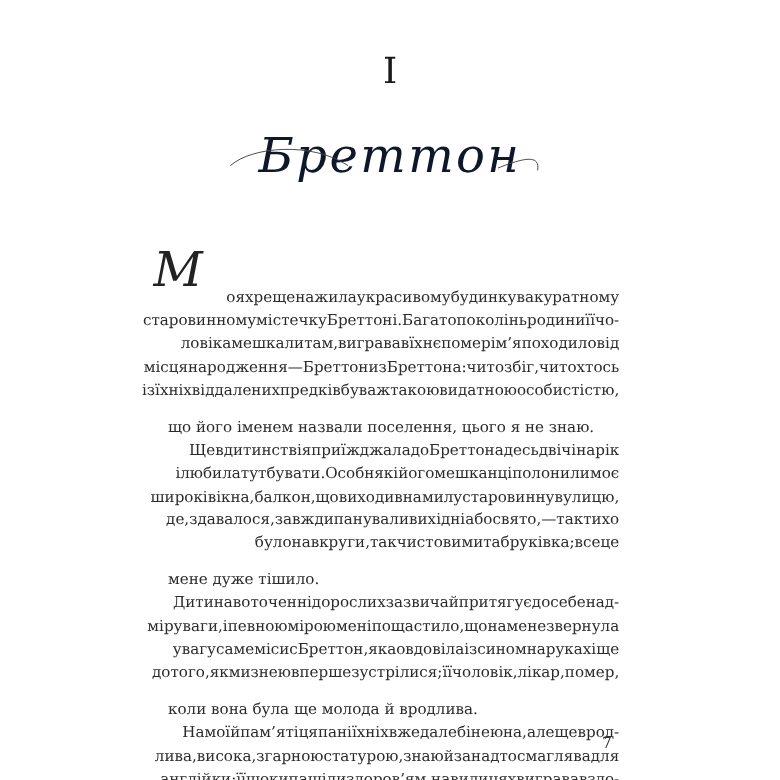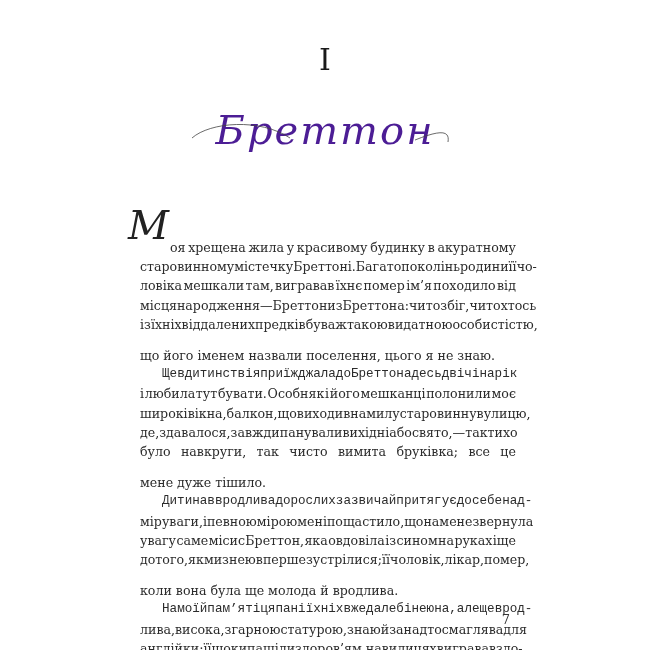--- a/index.html
+++ b/index.html
@@ -4,31 +4,31 @@
   <style>
     html, body { margin: 0; padding: 0; background: #ffffff; }
     body { width: 650px; height: 650px; position: relative; overflow: hidden; }
     .page { position: absolute; left: 0; top: 0; width: 650px; height: 650px; background: #fff; }
     .chapter-num {
       position: absolute; left: 0; width: 650px; top: 42px; text-align: center;
       font-family: "DejaVu Serif", serif; font-size: 30px; color: #1a1a1a; line-height: 36px;
     }
     .chapter-title {
       position: absolute; left: 0; width: 650px; top: 100px; text-align: center;
-      font-family: "DejaVu Serif", serif; font-style: italic; font-size: 40px; color: #4c1d95;
+      font-family: "DejaVu Serif", serif; font-style: italic; font-size: 40px; color: #0f172a;
       letter-spacing: 2px; line-height: 60px;
     }
     .chapter-title svg { position: absolute; left: 0; top: 0; }
     .body-text {
       position: absolute; left: 140px; top: 238px; width: 376px;
       font-family: "DejaVu Serif", serif; font-size: 12.6px; line-height: 19.2px; color: #2b2b2b;
     }
-    .line { white-space: nowrap; display: flex; justify-content: space-between; }
+    .line { white-space: nowrap; display: flex; justify-content: flex-end; }
     .line.last { justify-content: flex-start; margin-top: 12px; }
-    .line.indent { padding-left: 22px; font-family: Liberation Mono, monospace; }
+    .line.indent { padding-left: 22px; }
     .line span.w { display: inline-block; }
     .dropcap {
       position: absolute; left: -12px; top: -22px;
       font-family: "DejaVu Serif", serif; font-style: italic; font-size: 40px; color: #222;
     }
     .first-line { padding-left: 30px; }
     .page-number {
       position: absolute; left: 490px; top: 612px; width: 20px; text-align: right;
       font-family: "DejaVu Serif", serif; font-size: 13px; color: #333;
     }
@@ -166,21 +166,21 @@
           <span class="w">бруківка;</span>
           <span class="w">все</span>
           <span class="w">це</span>
         </div>
       <div class="line last">мене дуже тішило.</div>
     </div>
     <div>
       <div class="line indent">
           <span class="w">Дитина</span>
           <span class="w">в</span>
-          <span class="w">вродлива</span>
+          <span class="w">оточенні</span>
           <span class="w">дорослих</span>
           <span class="w">зазвичай</span>
           <span class="w">притягує</span>
           <span class="w">до</span>
           <span class="w">себе</span>
           <span class="w">над-</span>
         </div>
       <div class="line">
           <span class="w">мір</span>
           <span class="w">уваги,</span>

